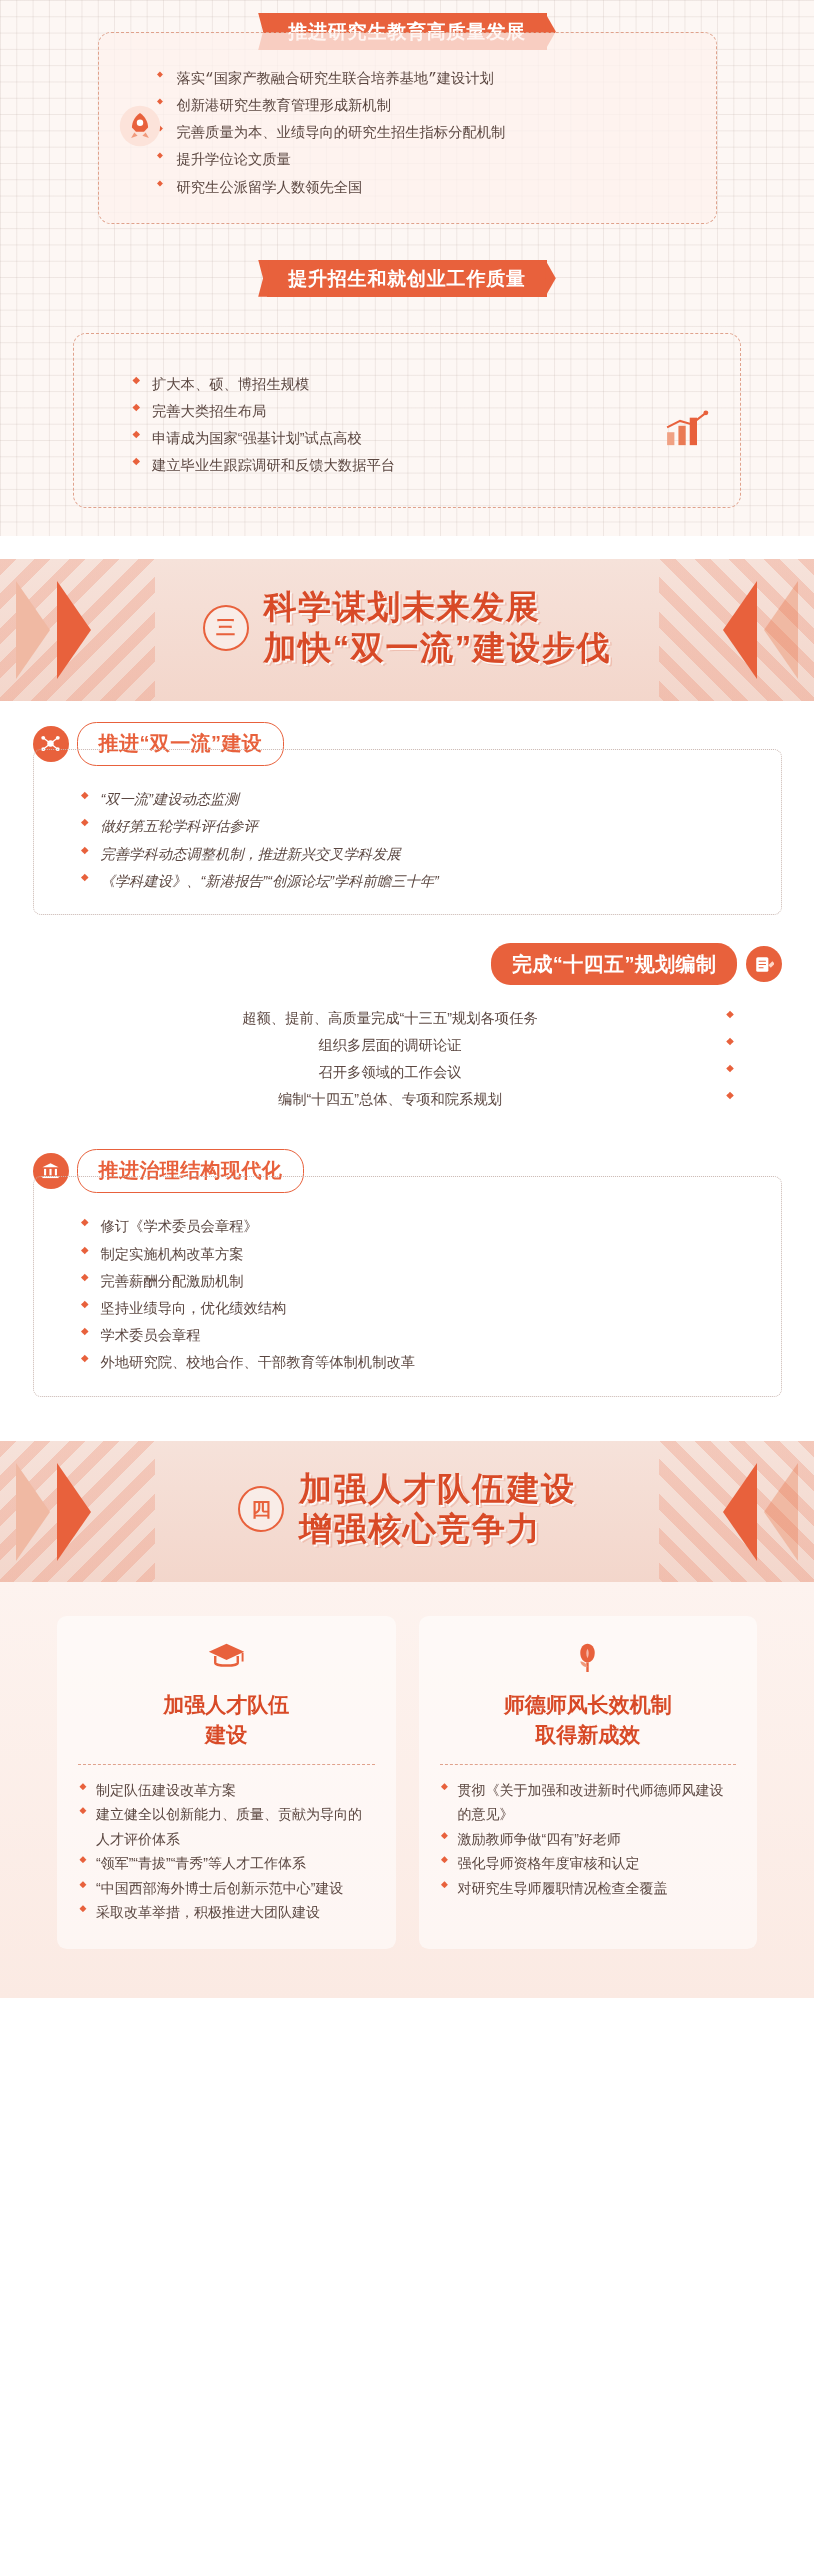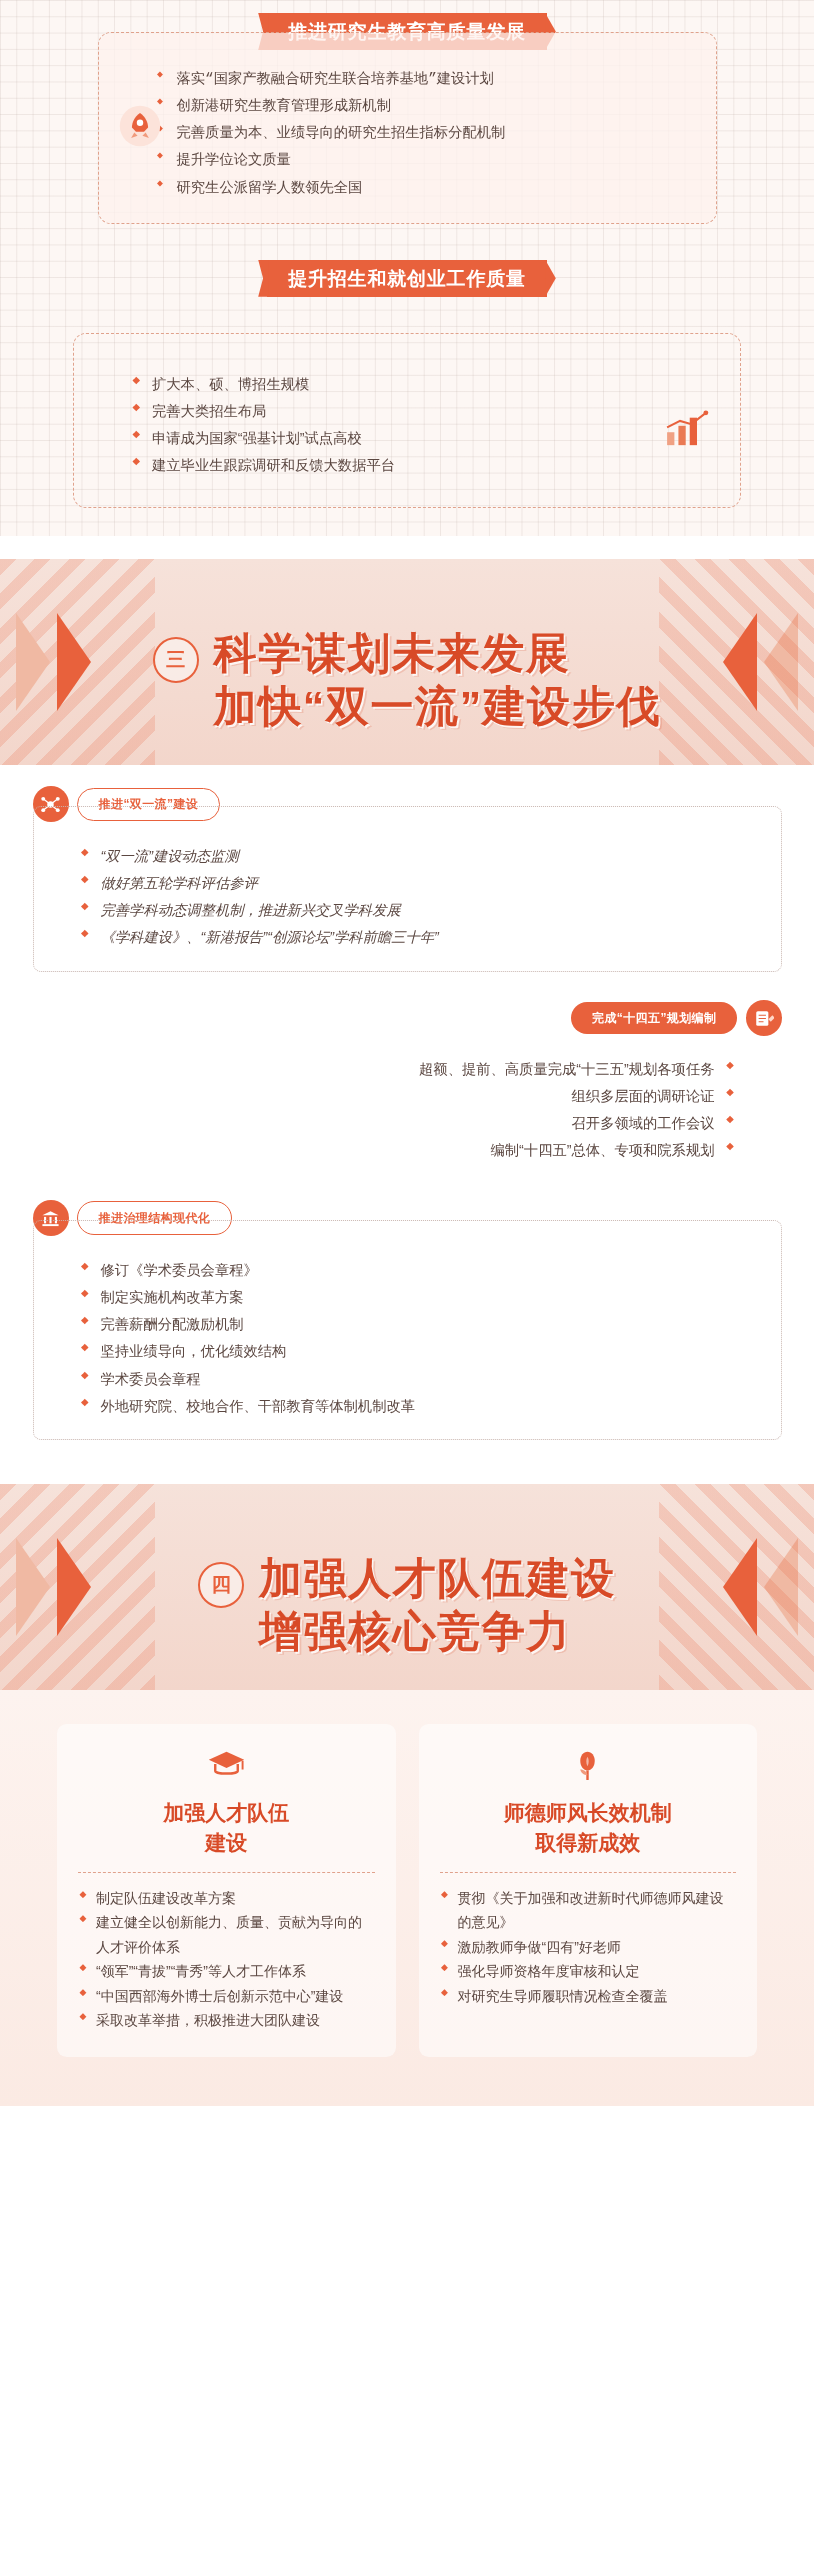--- a/index.html
+++ b/index.html
@@ -158,44 +158,43 @@
     width: 46px; height: 46px;
     border-radius: 50%;
     border: 2.4px solid #e8613c;
     color: #e8613c;
     display: flex; align-items: center; justify-content: center;
     font-size: 19.5px; font-weight: bold;
     background: rgba(255,255,255,0.45);
     flex: 0 0 auto;
   }
   .banner-title {
-    font-size: 43px;
+    font-size: 33px;
     font-weight: bold;
     line-height: 1.22;
     color: #d84a27;
     letter-spacing: 1.6px;
     text-shadow: 1.6px 1.6px 0 rgba(255,255,255,.85), 3.3px 3.3px 0 rgba(216,74,39,.18);
-    margin-top: 40px;
   }
 
   
   .sec-body {
     padding: 21px 0 21px 0;
     background: #ffffff;
     position: relative;
   }
   .pill-head {
     display: inline-flex;
     align-items: center;
     gap: 9.8px;
     background: #e8613c;
     color: #fff;
     border-radius: 19.5px;
     padding: 7.3px 21px;
-    font-size: 12px;
+    font-size: 20px;
     font-weight: bold;
     letter-spacing: 0.4px;
   }
   .pill-head.white {
     background: #ffffff;
     color: #e8613c;
     border: 1.6px solid #e8613c;
   }
   .icon-chip {
     width: 36px; height: 36px;
@@ -365,21 +364,21 @@
         <span class="pill-head">完成“十四五”规划编制</span>
         <span class="icon-chip">
           <svg width="21" height="21" viewBox="0 0 26 26" aria-hidden="true">
             <rect x="4" y="4" width="15" height="18" rx="2" fill="#fff"></rect>
             <path d="M7 9h9M7 13h9M7 17h6" stroke="#e8613c" stroke-width="1.4"></path>
             <path d="M19 14l5-5 3 3-5 5z" fill="#ffd7c8"></path>
           </svg>
         </span>
       </div>
 
-      <div class="dotted-box right-align" style="margin-top:-16.3px; padding-top:36px; border:none;">
+      <div class="dotted-box right-align" style="margin-top:-16.3px; padding-top:36px; border:none;text-align:center;">
         <ul class="bullets">
           <li>超额、提前、高质量完成“十三五”规划各项任务</li>
           <li>组织多层面的调研论证</li>
           <li>召开多领域的工作会议</li>
           <li>编制“十四五”总体、专项和院系规划</li>
         </ul>
       </div>
     </div>
 
     <div class="wrap-960" style="margin-top:16.3px;">

